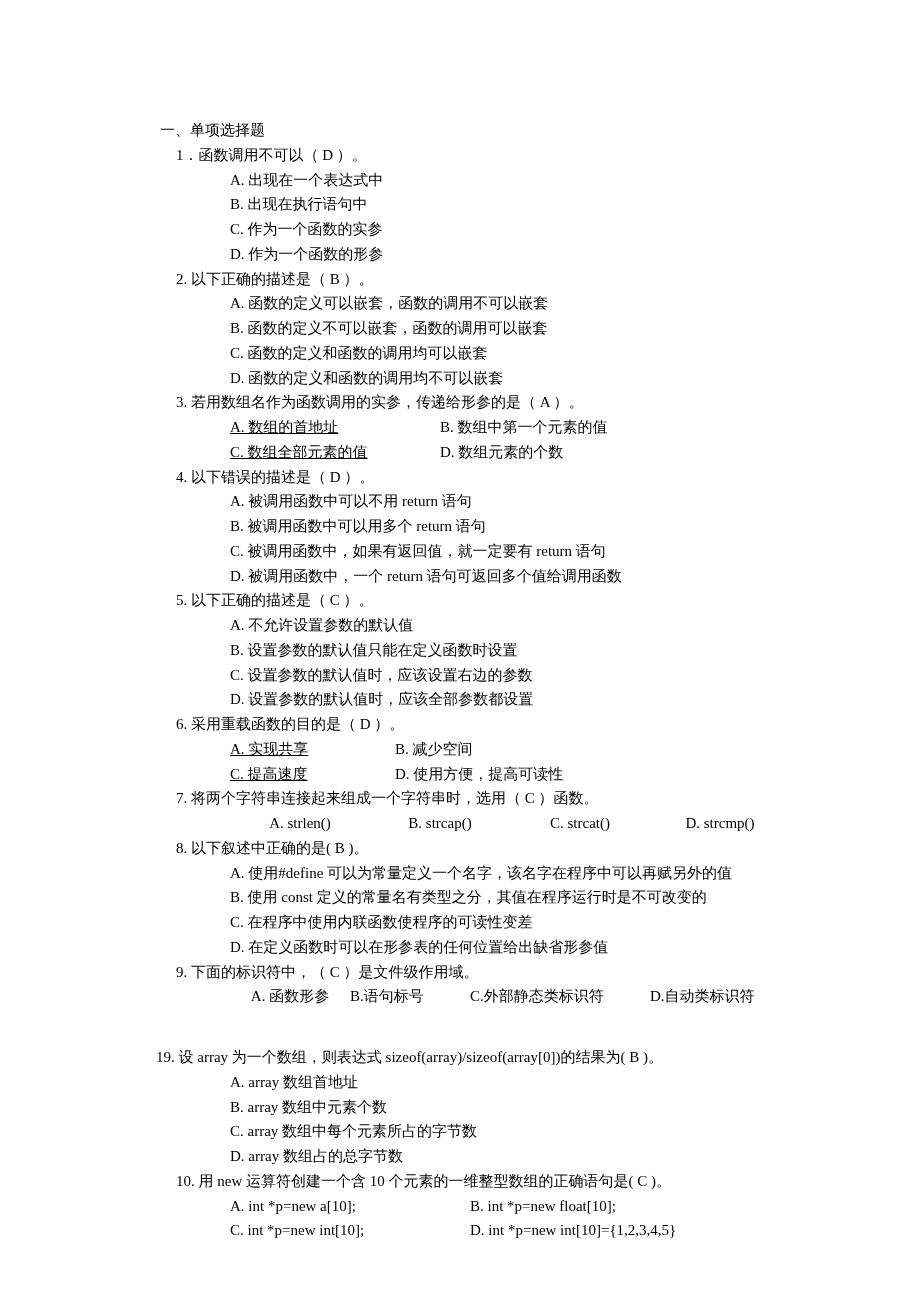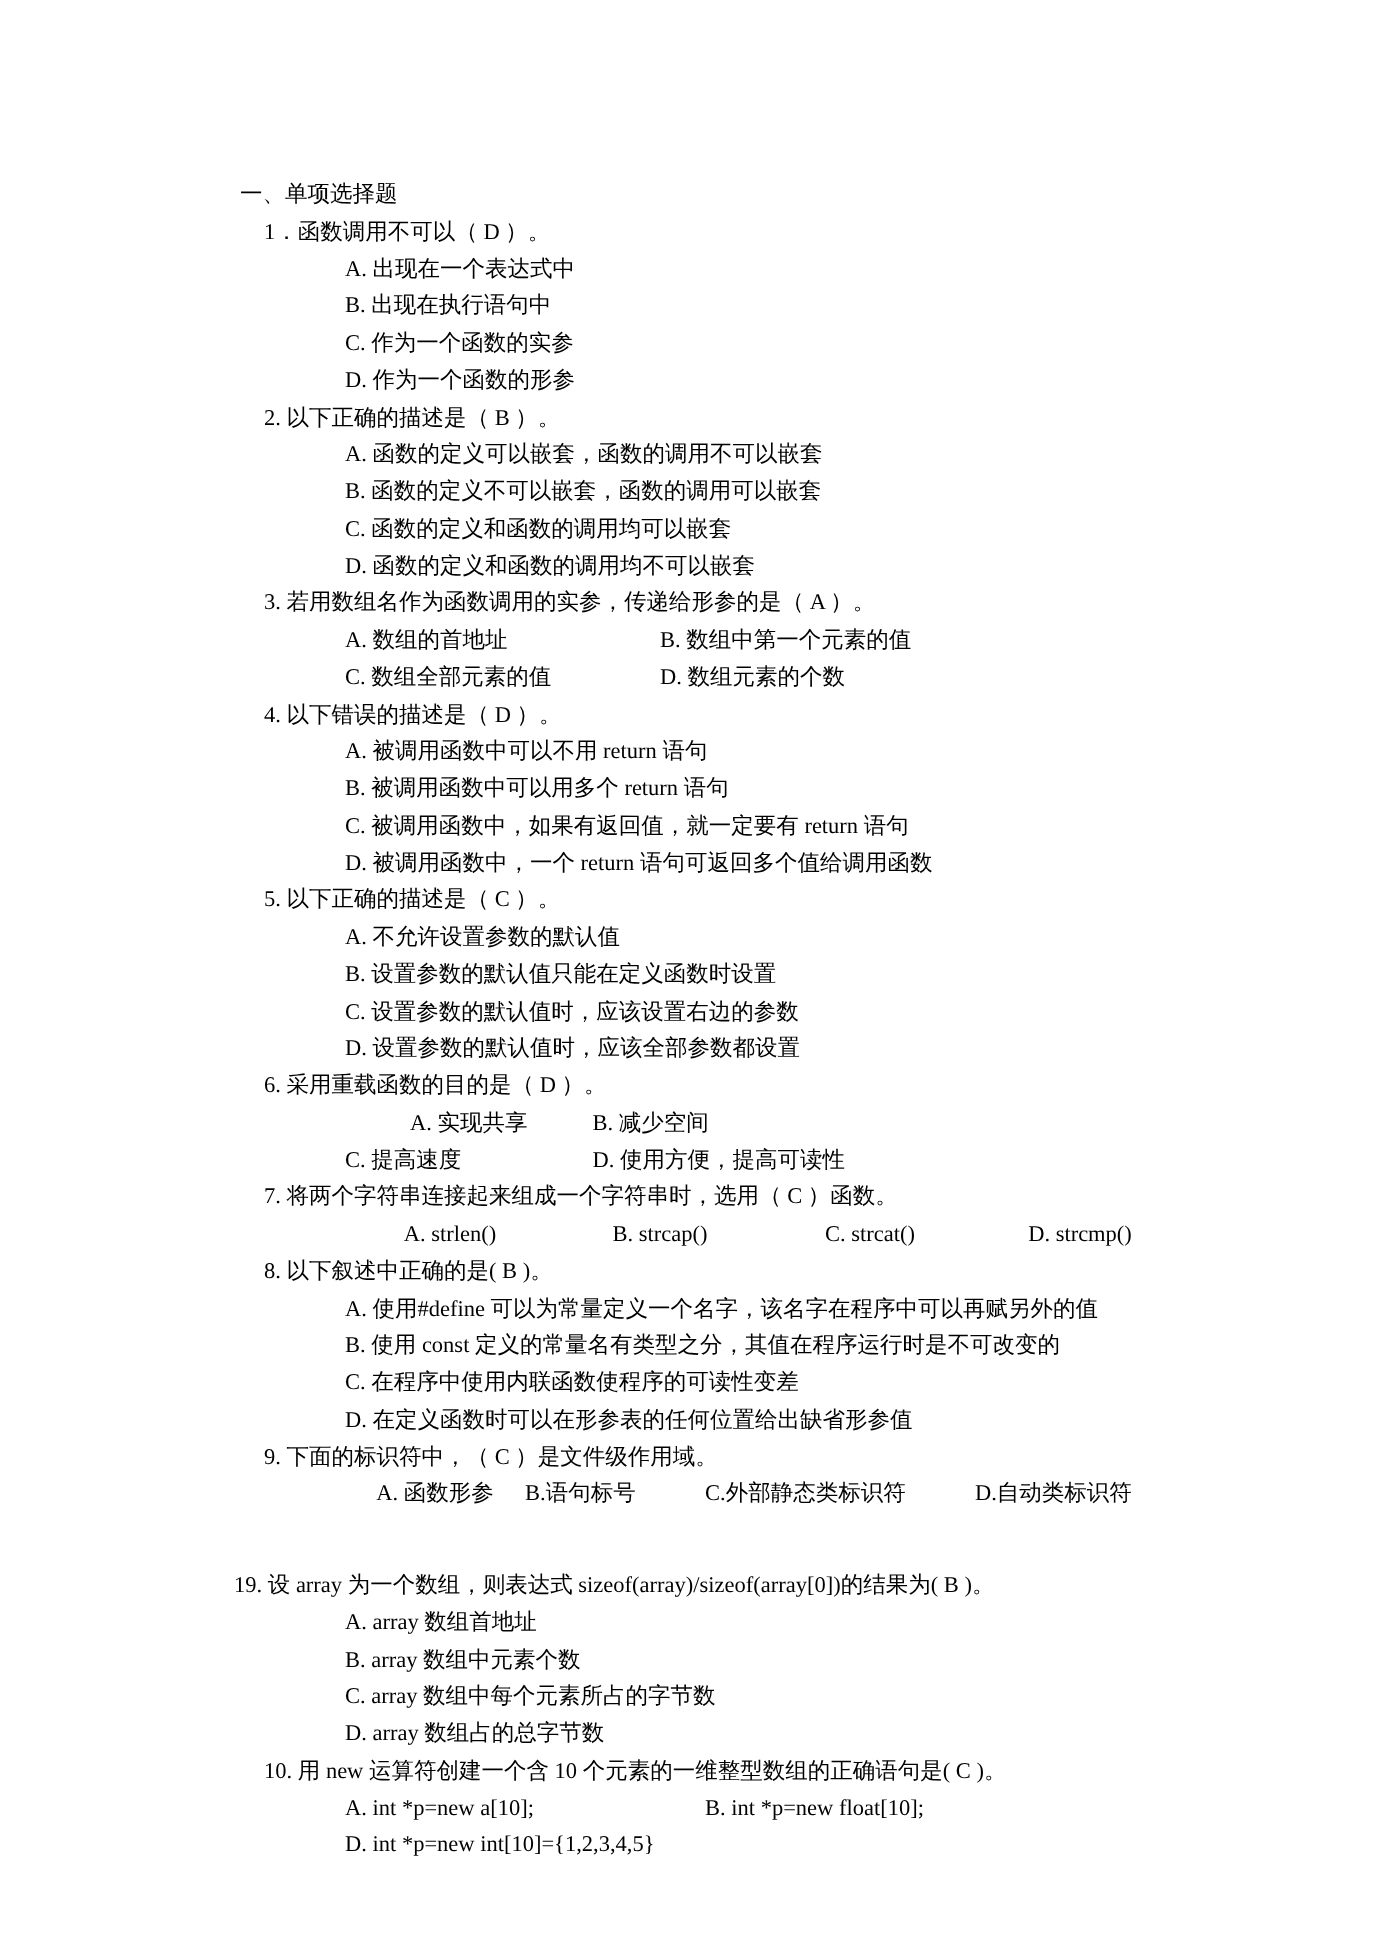--- a/index.html
+++ b/index.html
@@ -23,21 +23,21 @@
     padding-left: 20px;
   }
   .q19 { margin-left: 76px; margin-top: 36px; }
   .option {
     margin-left: 150px;
   }
   .option-pair {
     margin-left: 150px;
     display: flex;
   }
-  .opt-col { min-width: 210px; }
+  .opt-col { min-width: 210px; text-decoration: underline; }
   .option-row4 {
     margin-left: 150px;
     display: flex;
   }
   .col4 { min-width: 140px; text-align: center; }
 </style>
 </head>
 <body>
 
 <div class="heading">一、单项选择题</div>
@@ -71,21 +71,21 @@
 <div class="option">D. 被调用函数中，一个 return 语句可返回多个值给调用函数</div>
 
 <div class="question">5. 以下正确的描述是（  C  ）。</div>
 <div class="option">A. 不允许设置参数的默认值</div>
 <div class="option">B. 设置参数的默认值只能在定义函数时设置</div>
 <div class="option">C. 设置参数的默认值时，应该设置右边的参数</div>
 <div class="option">D. 设置参数的默认值时，应该全部参数都设置</div>
 
 <div class="question">6. 采用重载函数的目的是（  D  ）。</div>
 <div class="option-pair">
-  <div class="opt-col" style="min-width:165px;text-align:center;">A. 实现共享</div>
+  <div class="opt-col" style="min-width:165px;">A. 实现共享</div>
   <div>B. 减少空间</div>
 </div>
 <div class="option-pair">
   <div class="opt-col" style="min-width:165px;">C. 提高速度</div>
   <div>D. 使用方便，提高可读性</div>
 </div>
 
 <div class="question">7. 将两个字符串连接起来组成一个字符串时，选用（  C  ）函数。</div>
 <div class="option-row4">
   <div class="col4">A. strlen()</div>
@@ -113,14 +113,15 @@
 <div class="option">B. array 数组中元素个数</div>
 <div class="option">C. array 数组中每个元素所占的字节数</div>
 <div class="option">D. array 数组占的总字节数</div>
 
 <div class="question">10. 用 new 运算符创建一个含 10 个元素的一维整型数组的正确语句是(  C  )。</div>
 <div class="option-pair">
   <div style="min-width:240px;">A. int *p=new a[10];</div>
   <div>B. int *p=new float[10];</div>
 </div>
 <div class="option-pair">
+  <div style="min-width:240px;">C. int *p=new int[10];</div>
   <div>D. int *p=new int[10]={1,2,3,4,5}</div>
 </div>
 
 </body></html>

